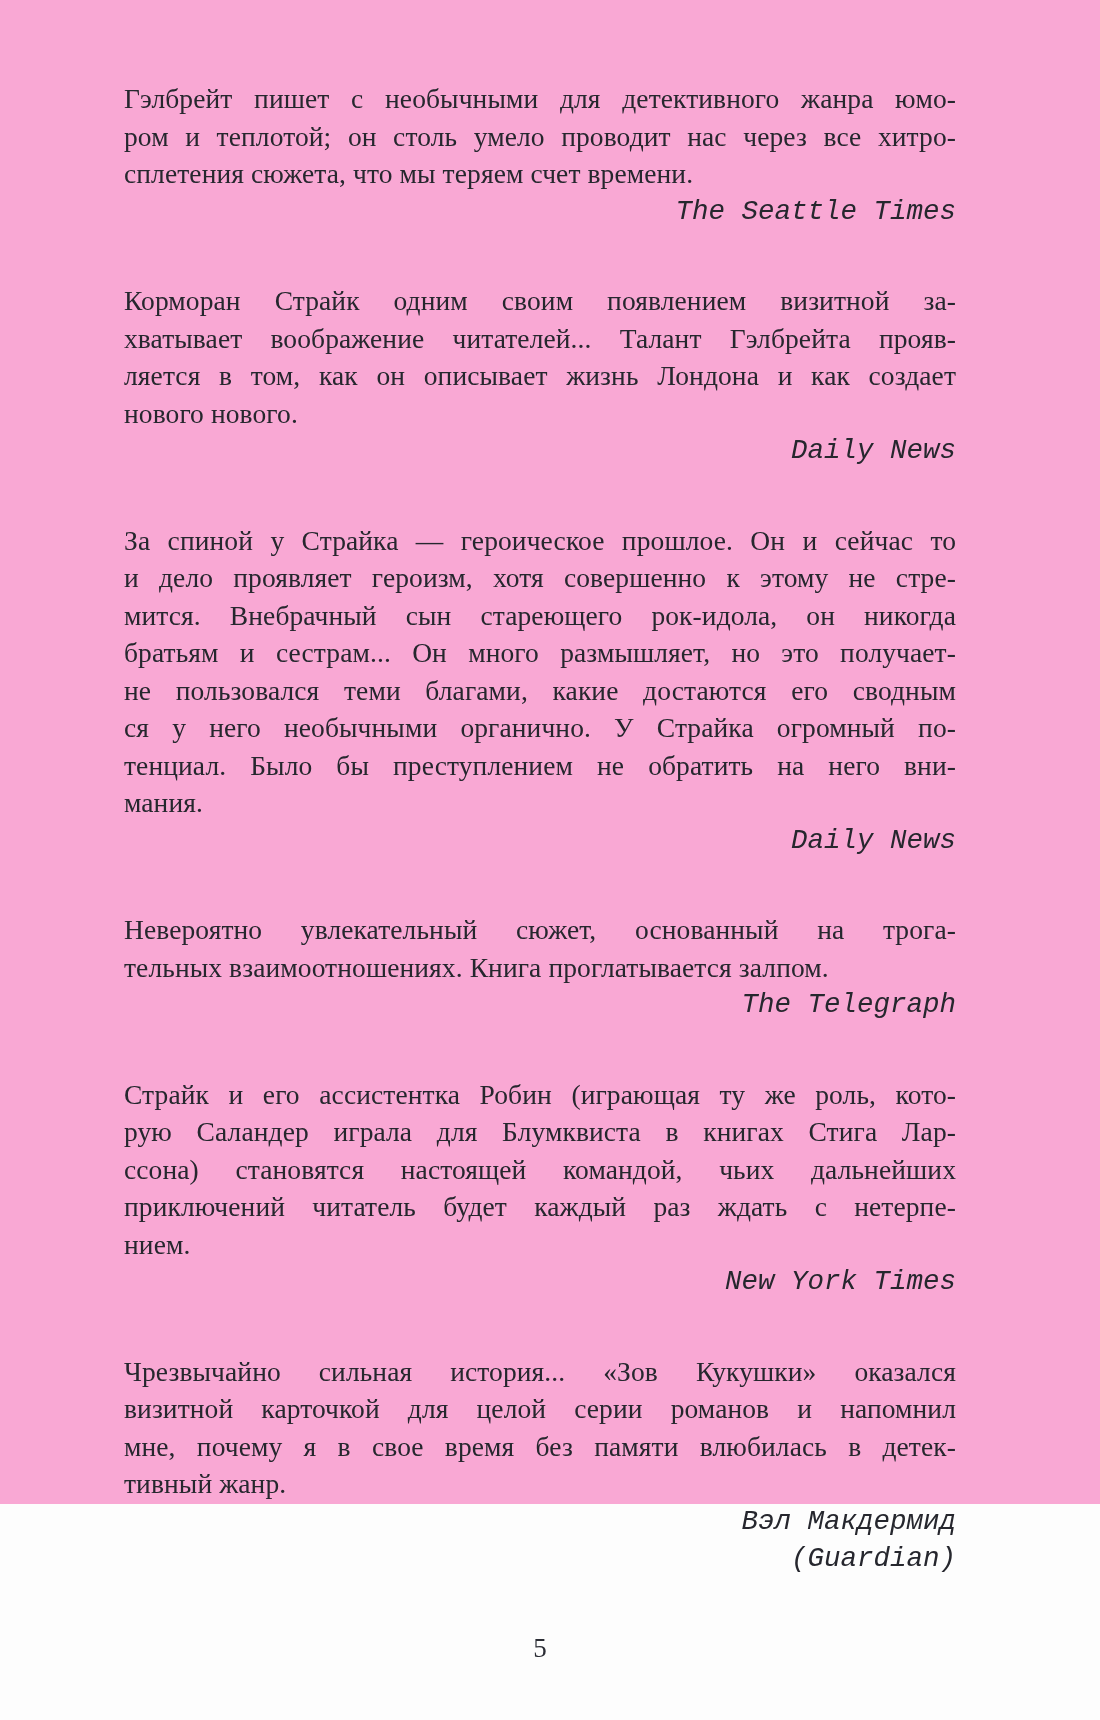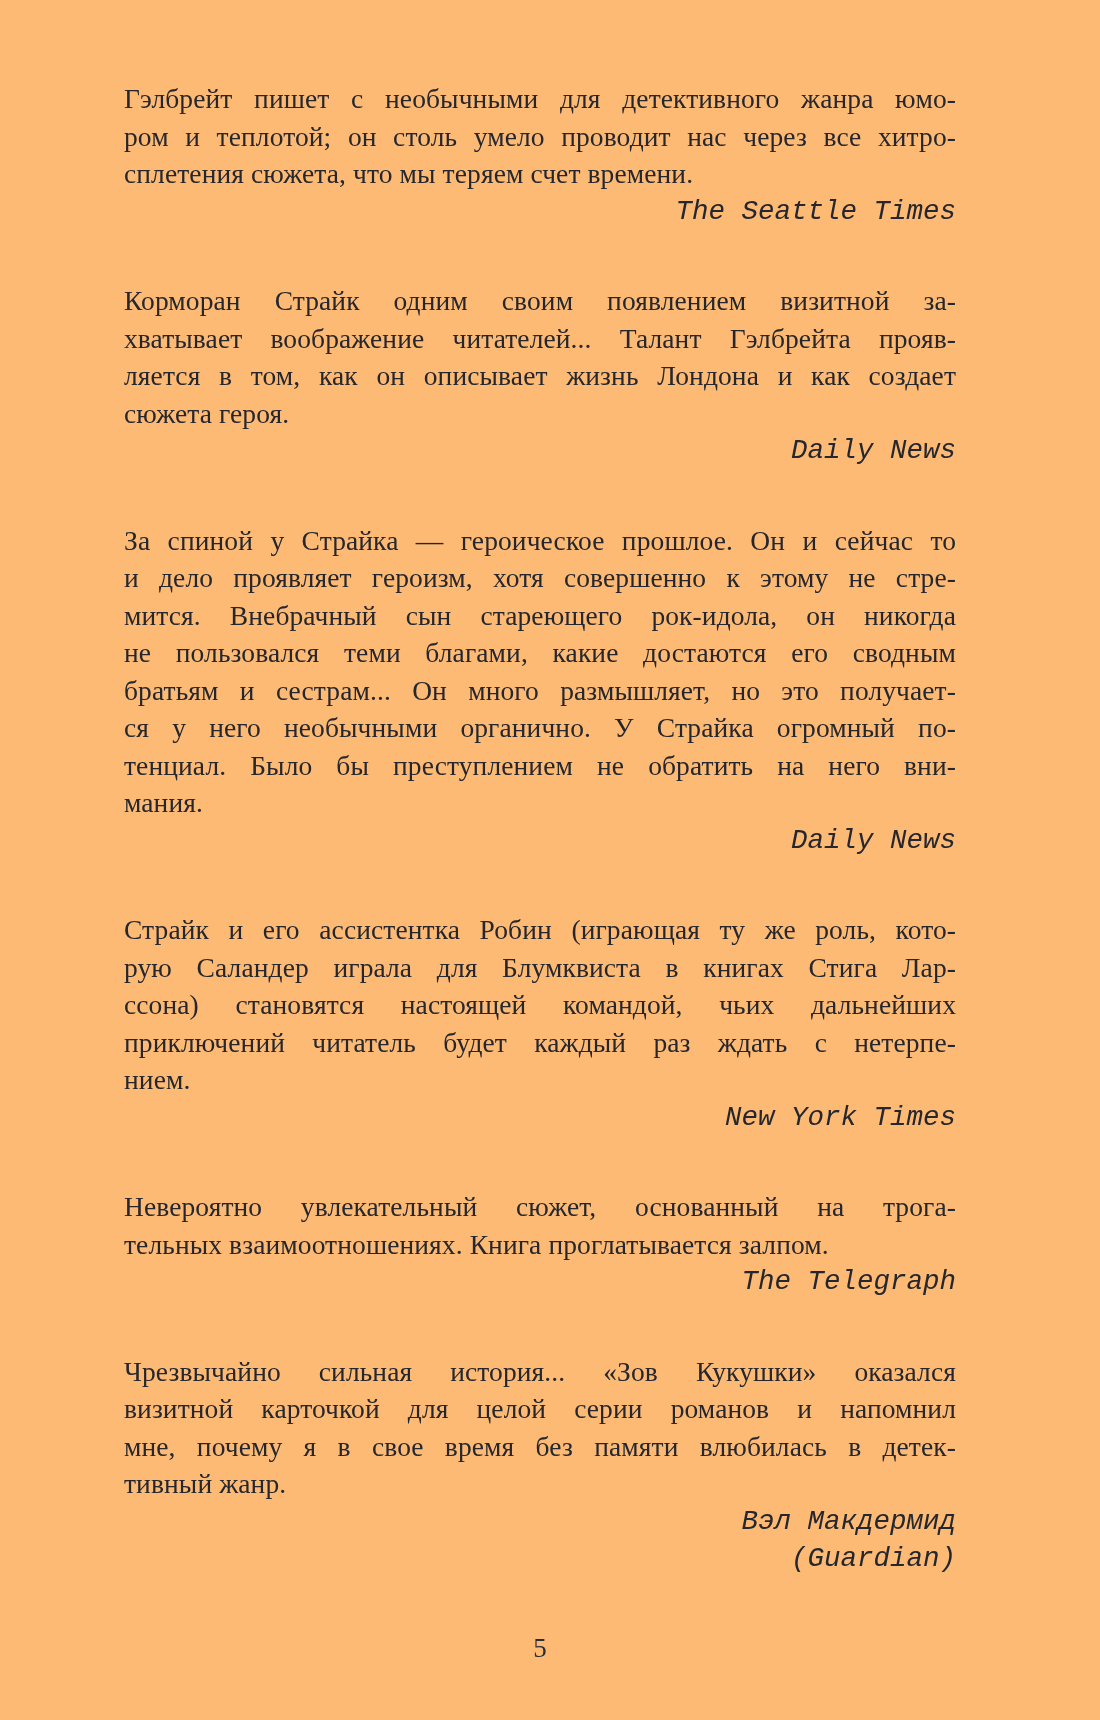--- a/index.html
+++ b/index.html
@@ -10,23 +10,23 @@
   body {
     width: 1100px;
     height: 1720px;
     overflow: hidden;
     font-family: "Liberation Serif", "DejaVu Serif", serif;
     color: #26272e;
   }
   .page {
     box-sizing: border-box;
     width: 1100px;
-    height: 1720px;
+    height: 1504px;
     padding: 80px 144px 0 124px;
-    background: #fdba74;
+    background: #f9a8d4;
   }
   .quote {
     margin: 0 0 52px 0;
   }
   .qline {
     font-size: 27.5px;
     line-height: 37.5px;
     text-align: justify;
     text-align-last: justify;
     white-space: normal;
@@ -59,46 +59,46 @@
       <div class="quote">
         <div class="qline">Гэлбрейт пишет с необычными для детективного жанра юмо-</div>
         <div class="qline">ром и теплотой; он столь умело проводит нас через все хитро-</div>
         <div class="qline last">сплетения сюжета, что мы теряем счет времени.</div>
         <div class="attr">The Seattle Times</div>
       </div>
       <div class="quote">
         <div class="qline">Корморан Страйк одним своим появлением визитной за-</div>
         <div class="qline">хватывает воображение читателей... Талант Гэлбрейта прояв-</div>
         <div class="qline">ляется в том, как он описывает жизнь Лондона и как создает</div>
-        <div class="qline last">сюжета героя.</div>
+        <div class="qline last">нового нового.</div>
         <div class="attr">Daily News</div>
       </div>
       <div class="quote">
         <div class="qline">За спиной у Страйка — героическое прошлое. Он и сейчас то</div>
         <div class="qline">и дело проявляет героизм, хотя совершенно к этому не стре-</div>
         <div class="qline">мится. Внебрачный сын стареющего рок-идола, он никогда</div>
+        <div class="qline">братьям и сестрам... Он много размышляет, но это получает-</div>
         <div class="qline">не пользовался теми благами, какие достаются его сводным</div>
-        <div class="qline">братьям и сестрам... Он много размышляет, но это получает-</div>
         <div class="qline">ся у него необычными органично. У Страйка огромный по-</div>
         <div class="qline">тенциал. Было бы преступлением не обратить на него вни-</div>
         <div class="qline last">мания.</div>
         <div class="attr">Daily News</div>
+      </div>
+      <div class="quote">
+        <div class="qline">Невероятно увлекательный сюжет, основанный на трога-</div>
+        <div class="qline last">тельных взаимоотношениях. Книга проглатывается залпом.</div>
+        <div class="attr">The Telegraph</div>
       </div>
       <div class="quote">
         <div class="qline">Страйк и его ассистентка Робин (играющая ту же роль, кото-</div>
         <div class="qline">рую Саландер играла для Блумквиста в книгах Стига Лар-</div>
         <div class="qline">ссона) становятся настоящей командой, чьих дальнейших</div>
         <div class="qline">приключений читатель будет каждый раз ждать с нетерпе-</div>
         <div class="qline last">нием.</div>
         <div class="attr">New York Times</div>
-      </div>
-      <div class="quote">
-        <div class="qline">Невероятно увлекательный сюжет, основанный на трога-</div>
-        <div class="qline last">тельных взаимоотношениях. Книга проглатывается залпом.</div>
-        <div class="attr">The Telegraph</div>
       </div>
       <div class="quote">
         <div class="qline">Чрезвычайно сильная история... «Зов Кукушки» оказался</div>
         <div class="qline">визитной карточкой для целой серии романов и напомнил</div>
         <div class="qline">мне, почему я в свое время без памяти влюбилась в детек-</div>
         <div class="qline last">тивный жанр.</div>
         <div class="attr">Вэл Макдермид</div>
         <div class="attr">(Guardian)</div>
       </div>
     </div>

